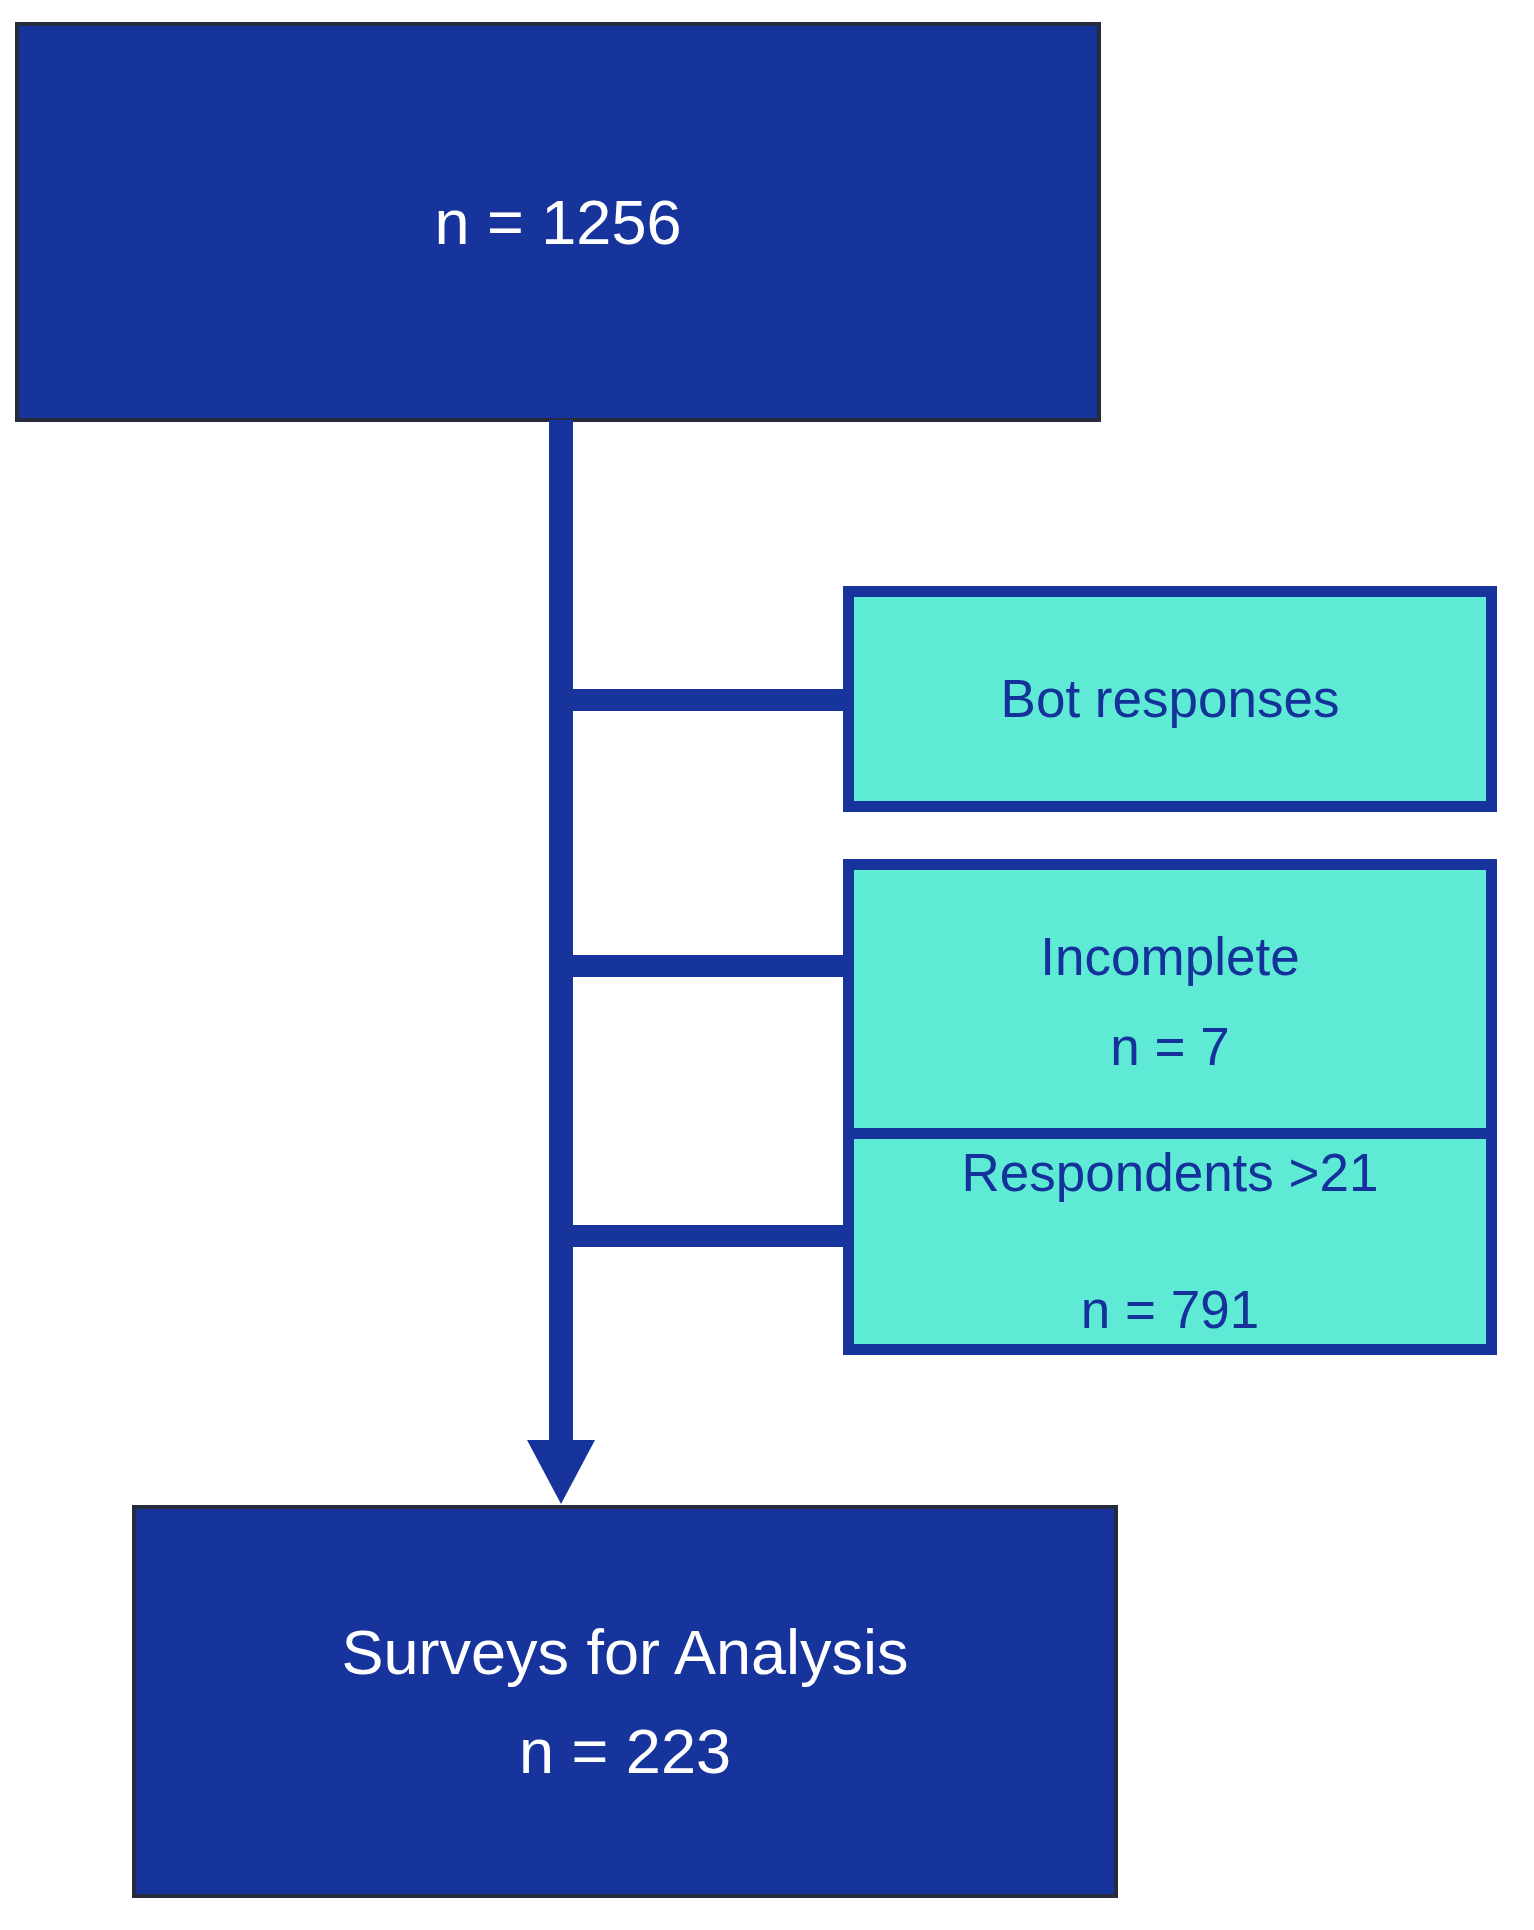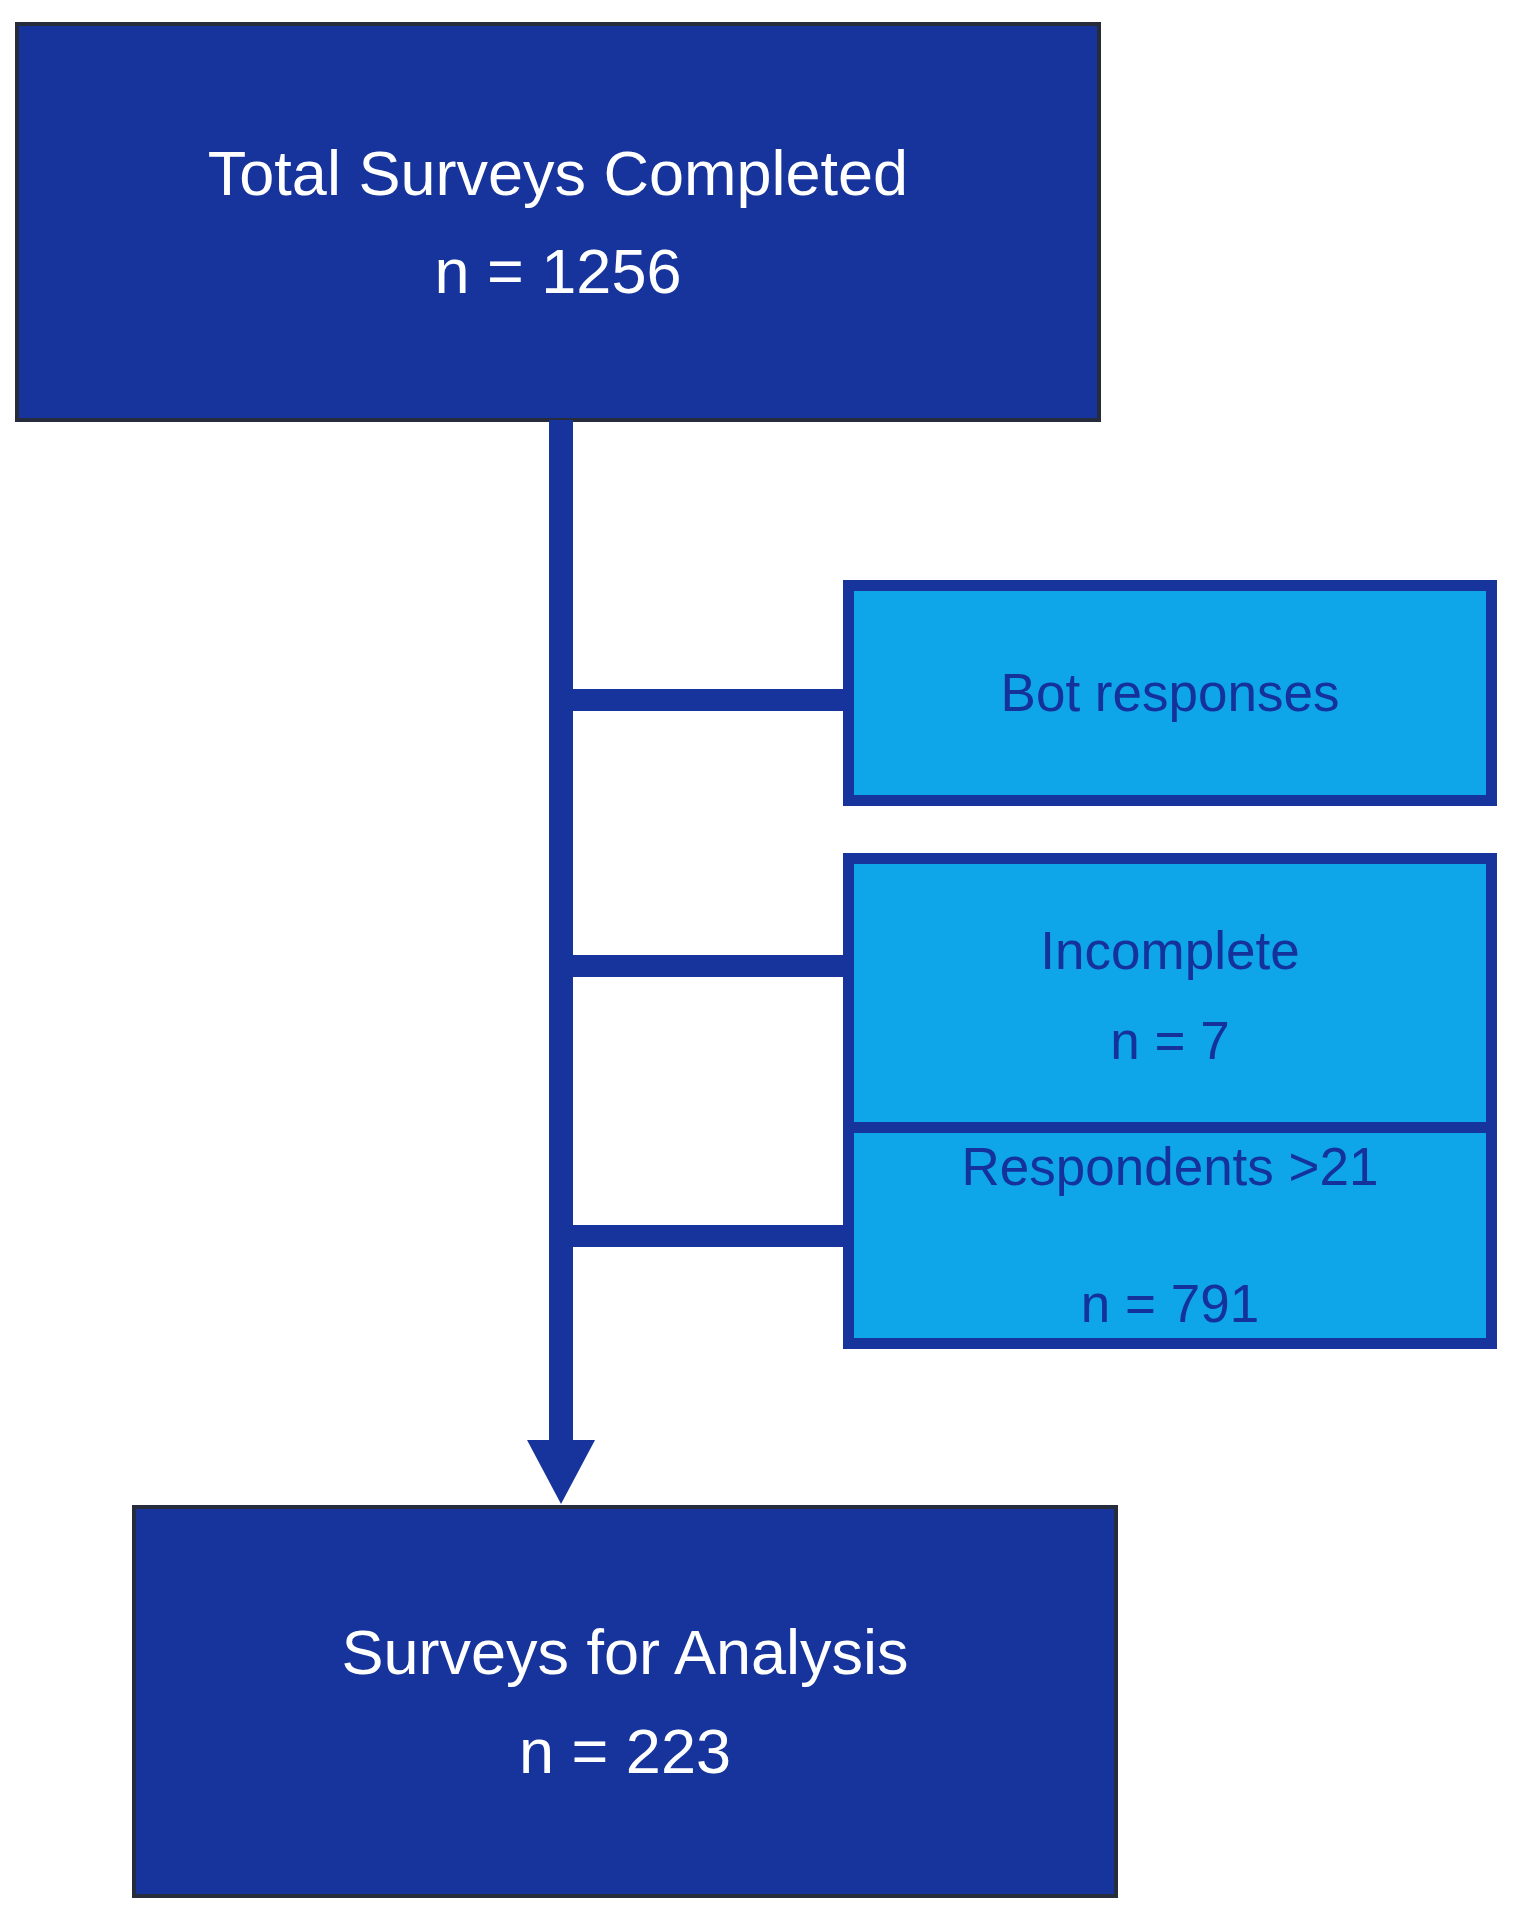--- a/index.html
+++ b/index.html
@@ -10,21 +10,21 @@
   *{margin:0;padding:0;box-sizing:border-box;}
   html,body{width:1534px;height:1930px;background:#ffffff;
     font-family:"Liberation Sans", sans-serif;}
   .canvas{position:absolute;left:0;top:0;width:1534px;height:1930px;background:#ffffff;overflow:hidden;}
 
   .box{position:absolute;display:flex;flex-direction:column;justify-content:center;align-items:center;text-align:center;}
 
   .filled{background:var(--blue);border:4px solid var(--dark-edge);color:#ffffff;}
   .filled .line{font-size:63px;line-height:1.56;color:#ffffff;}
 
-  .outlined{background:#0ea5e9;border:11px solid var(--blue);}
+  .outlined{background:#5eead4;border:11px solid var(--blue);margin-top:6px;}
   .outlined .line{font-size:53px;line-height:1.7;color:var(--text-blue);}
 
   #top-box{left:15px;top:22px;width:1086px;height:400px;}
   #bottom-box{left:132px;top:1505px;width:986px;height:393px;}
 
   #excl-1{left:843px;top:580px;width:654px;height:226px;}
   #excl-2{left:843px;top:853px;width:654px;height:286px;}
   #excl-3{left:843px;top:1122px;width:654px;height:227px;gap:46px;}
 
   .trunk{position:absolute;left:549px;top:420px;width:24px;height:1022px;background:var(--blue);}
@@ -36,21 +36,20 @@
   #conn-1{top:689px;}
   #conn-2{top:955px;}
   #conn-3{top:1225px;}
 </style>
 </head>
 <body>
 
 <div class="canvas">
 
   <div class="box filled" id="top-box">
-    <div class="line">Total Surveys Completed</div>
     <div class="line">n = 1256</div>
   </div>
 
   <div class="trunk"></div>
   <div class="arrowhead"></div>
 
   <div class="connector" id="conn-1"></div>
   <div class="connector" id="conn-2"></div>
   <div class="connector" id="conn-3"></div>
 

